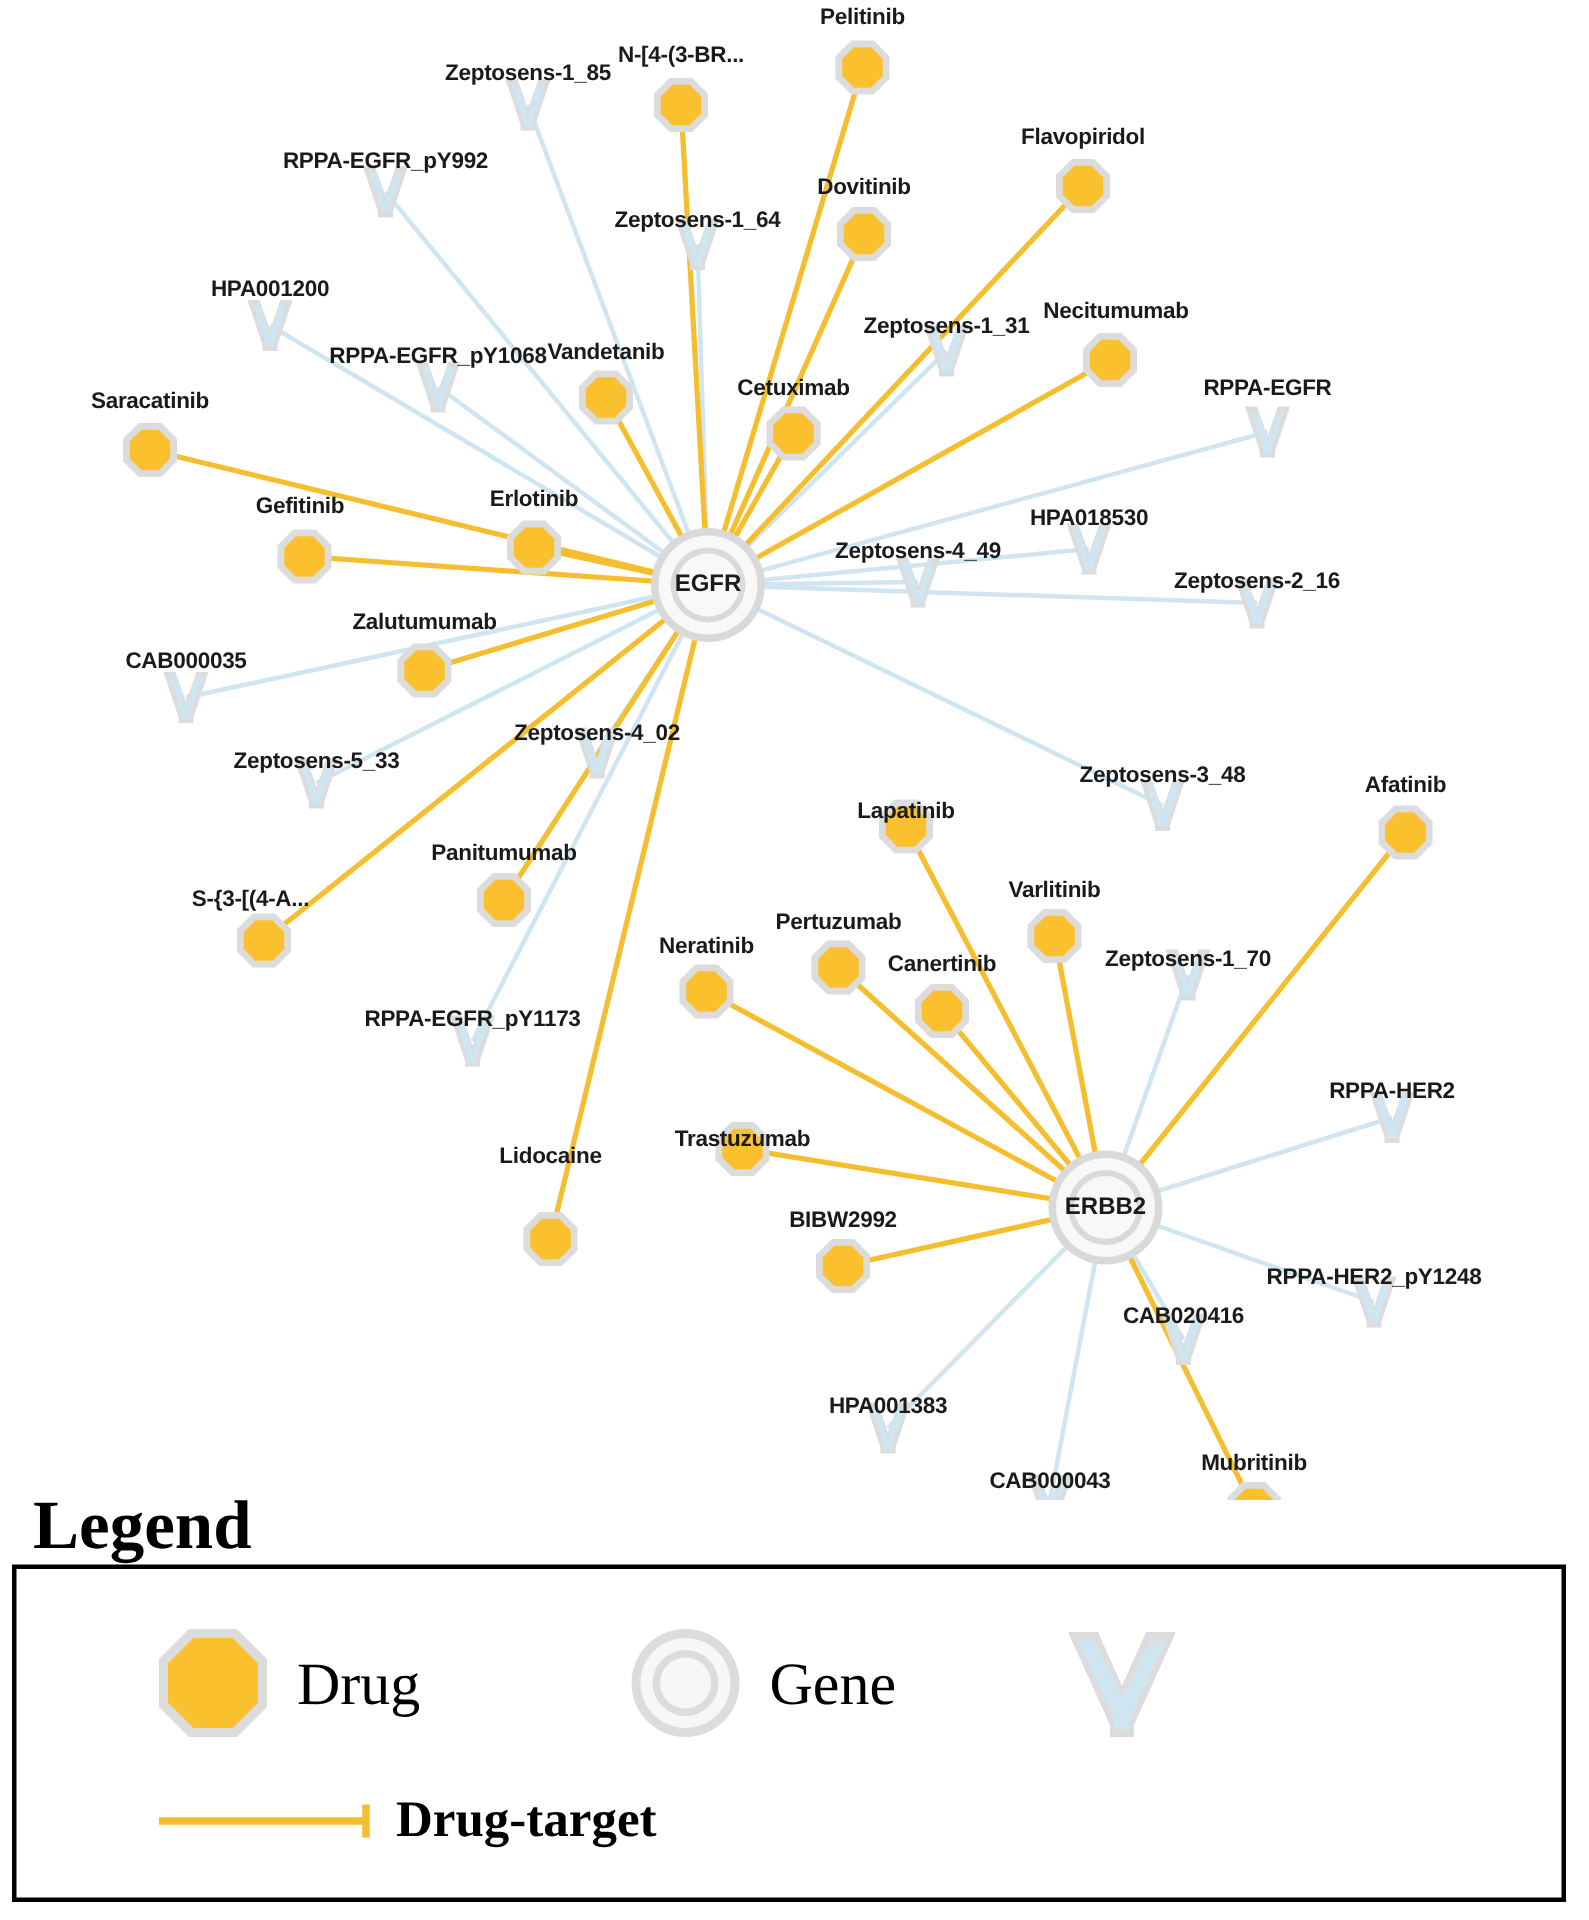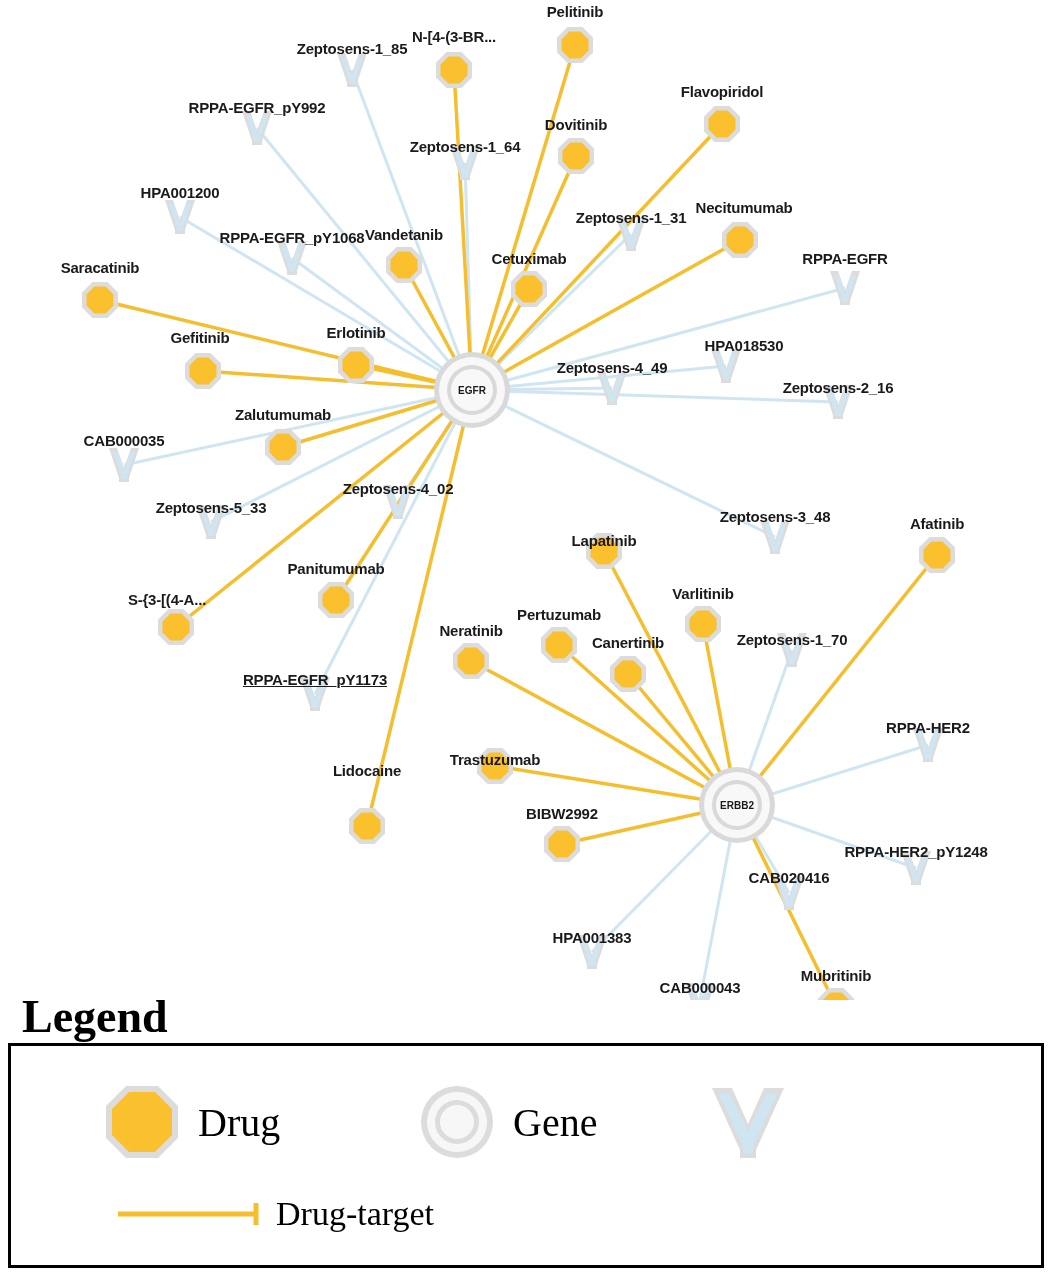--- a/index.html
+++ b/index.html
@@ -33,21 +33,21 @@
     font-size: 15px;
     color: #1a1a1a;
     white-space: nowrap;
     transform: translate(-50%, -100%);
     letter-spacing: -0.2px;
   }
   .gene-label {
     position: absolute;
     font-family: "Liberation Sans", sans-serif;
     font-weight: bold;
-    font-size: 10px;
+    font-size: 16px;
     color: #1a1a1a;
     white-space: nowrap;
     transform: translate(-50%, -50%);
   }
   
   #legend-title {
     position: absolute;
     left: 22px;
     top: 990px;
     font-family: "Liberation Serif", serif;
@@ -86,23 +86,24 @@
   }
   .legend-text-small {
     font-family: "Liberation Serif", serif;
     font-size: 34px;
     color: #000;
     margin-left: 10px;
   }
   .legend-row2 {
     position: absolute;
     top: 1195px;
-    left: 16px;
+    left: 4px;
     width: 927px;
     height: 60px;
+    font-weight: bold;
   }
 </style>
 </head>
 <body>
 
 <div id="network">
   <svg id="graph-svg" width="1059" height="1000">
       <g>
         <line x1="352" y1="70" x2="472" y2="390" stroke="#CFE6F2" stroke-width="3"></line>
         <line x1="257" y1="128" x2="472" y2="390" stroke="#CFE6F2" stroke-width="3"></line>
@@ -341,29 +342,29 @@
       </g>
     </svg>
   <div id="labels">
       <div class="node-label" style="left: 352px; top: 57px;">Zeptosens-1_85</div>
       <div class="node-label" style="left: 257px; top: 116px;">RPPA-EGFR_pY992</div>
       <div class="node-label" style="left: 465px; top: 155px;">Zeptosens-1_64</div>
       <div class="node-label" style="left: 180px; top: 201px;">HPA001200</div>
       <div class="node-label" style="left: 631px; top: 226px;">Zeptosens-1_31</div>
       <div class="node-label" style="left: 292px; top: 246px;">RPPA-EGFR_pY1068</div>
       <div class="node-label" style="left: 845px; top: 267px;">RPPA-EGFR</div>
-      <div class="node-label" style="left: 720px; top: 354px; padding-left: 48px;">HPA018530</div>
+      <div class="node-label" style="left: 702px; top: 354px; padding-left: 48px;">HPA018530</div>
       <div class="node-label" style="left: 612px; top: 376px;">Zeptosens-4_49</div>
       <div class="node-label" style="left: 838px; top: 396px;">Zeptosens-2_16</div>
       <div class="node-label" style="left: 124px; top: 449px;">CAB000035</div>
       <div class="node-label" style="left: 398px; top: 497px;">Zeptosens-4_02</div>
       <div class="node-label" style="left: 211px; top: 516px;">Zeptosens-5_33</div>
       <div class="node-label" style="left: 775px; top: 525px;">Zeptosens-3_48</div>
       <div class="node-label" style="left: 792px; top: 648px;">Zeptosens-1_70</div>
-      <div class="node-label" style="left: 315px; top: 688px; text-decoration: underline;">RPPA-EGFR_pY1173</div>
+      <div class="node-label" style="left: 315px; top: 688px;">RPPA-EGFR_pY1173</div>
       <div class="node-label" style="left: 928px; top: 736px;">RPPA-HER2</div>
       <div class="node-label" style="left: 916px; top: 860px;">RPPA-HER2_pY1248</div>
       <div class="node-label" style="left: 789px; top: 886px;">CAB020416</div>
       <div class="node-label" style="left: 592px; top: 946px;">HPA001383</div>
       <div class="node-label" style="left: 700px; top: 996px;">CAB000043</div>
       <div class="node-label" style="left: 575px; top: 20px;">Pelitinib</div>
       <div class="node-label" style="left: 454px; top: 45px;">N-[4-(3-BR...</div>
       <div class="node-label" style="left: 722px; top: 100px;">Flavopiridol</div>
       <div class="node-label" style="left: 576px; top: 133px;">Dovitinib</div>
       <div class="node-label" style="left: 744px; top: 216px;">Necitumumab</div>

